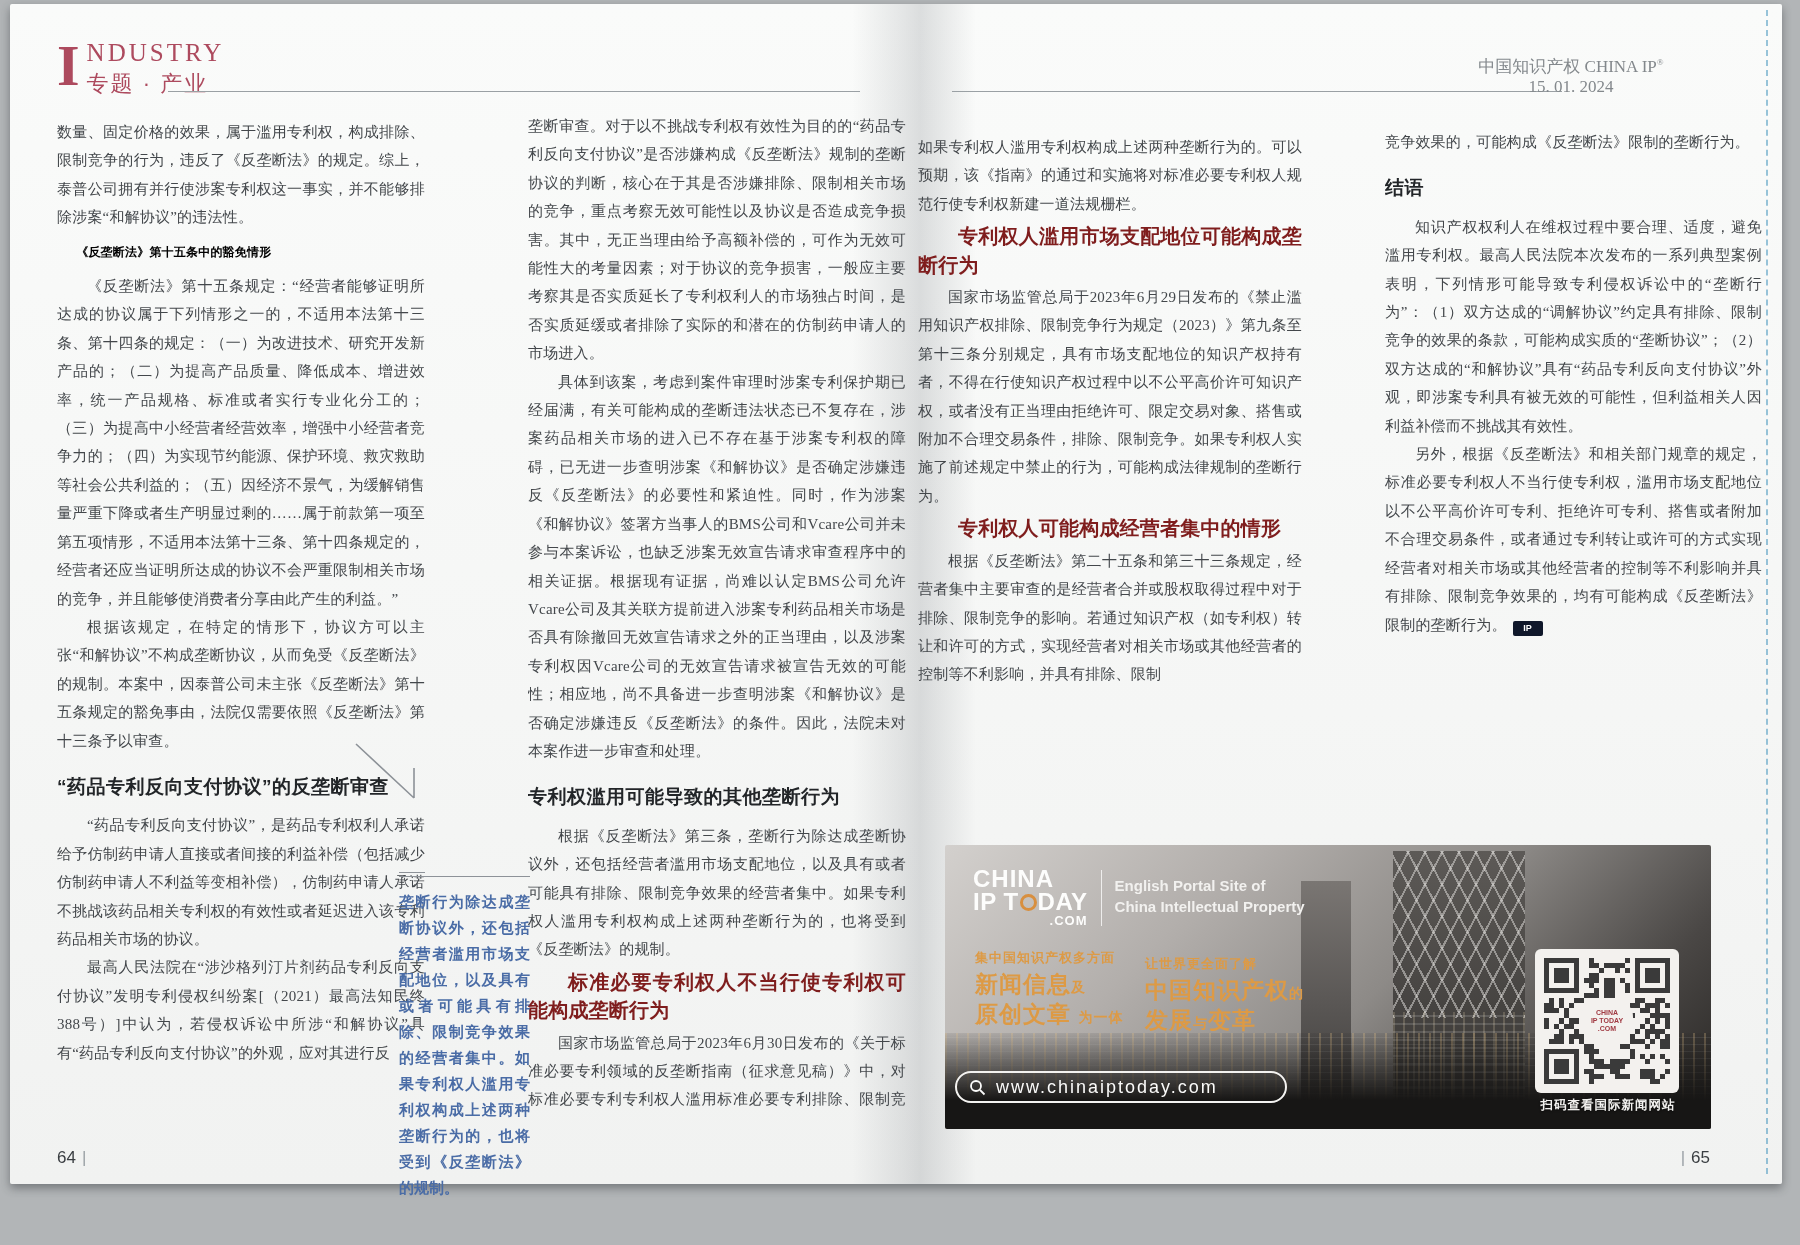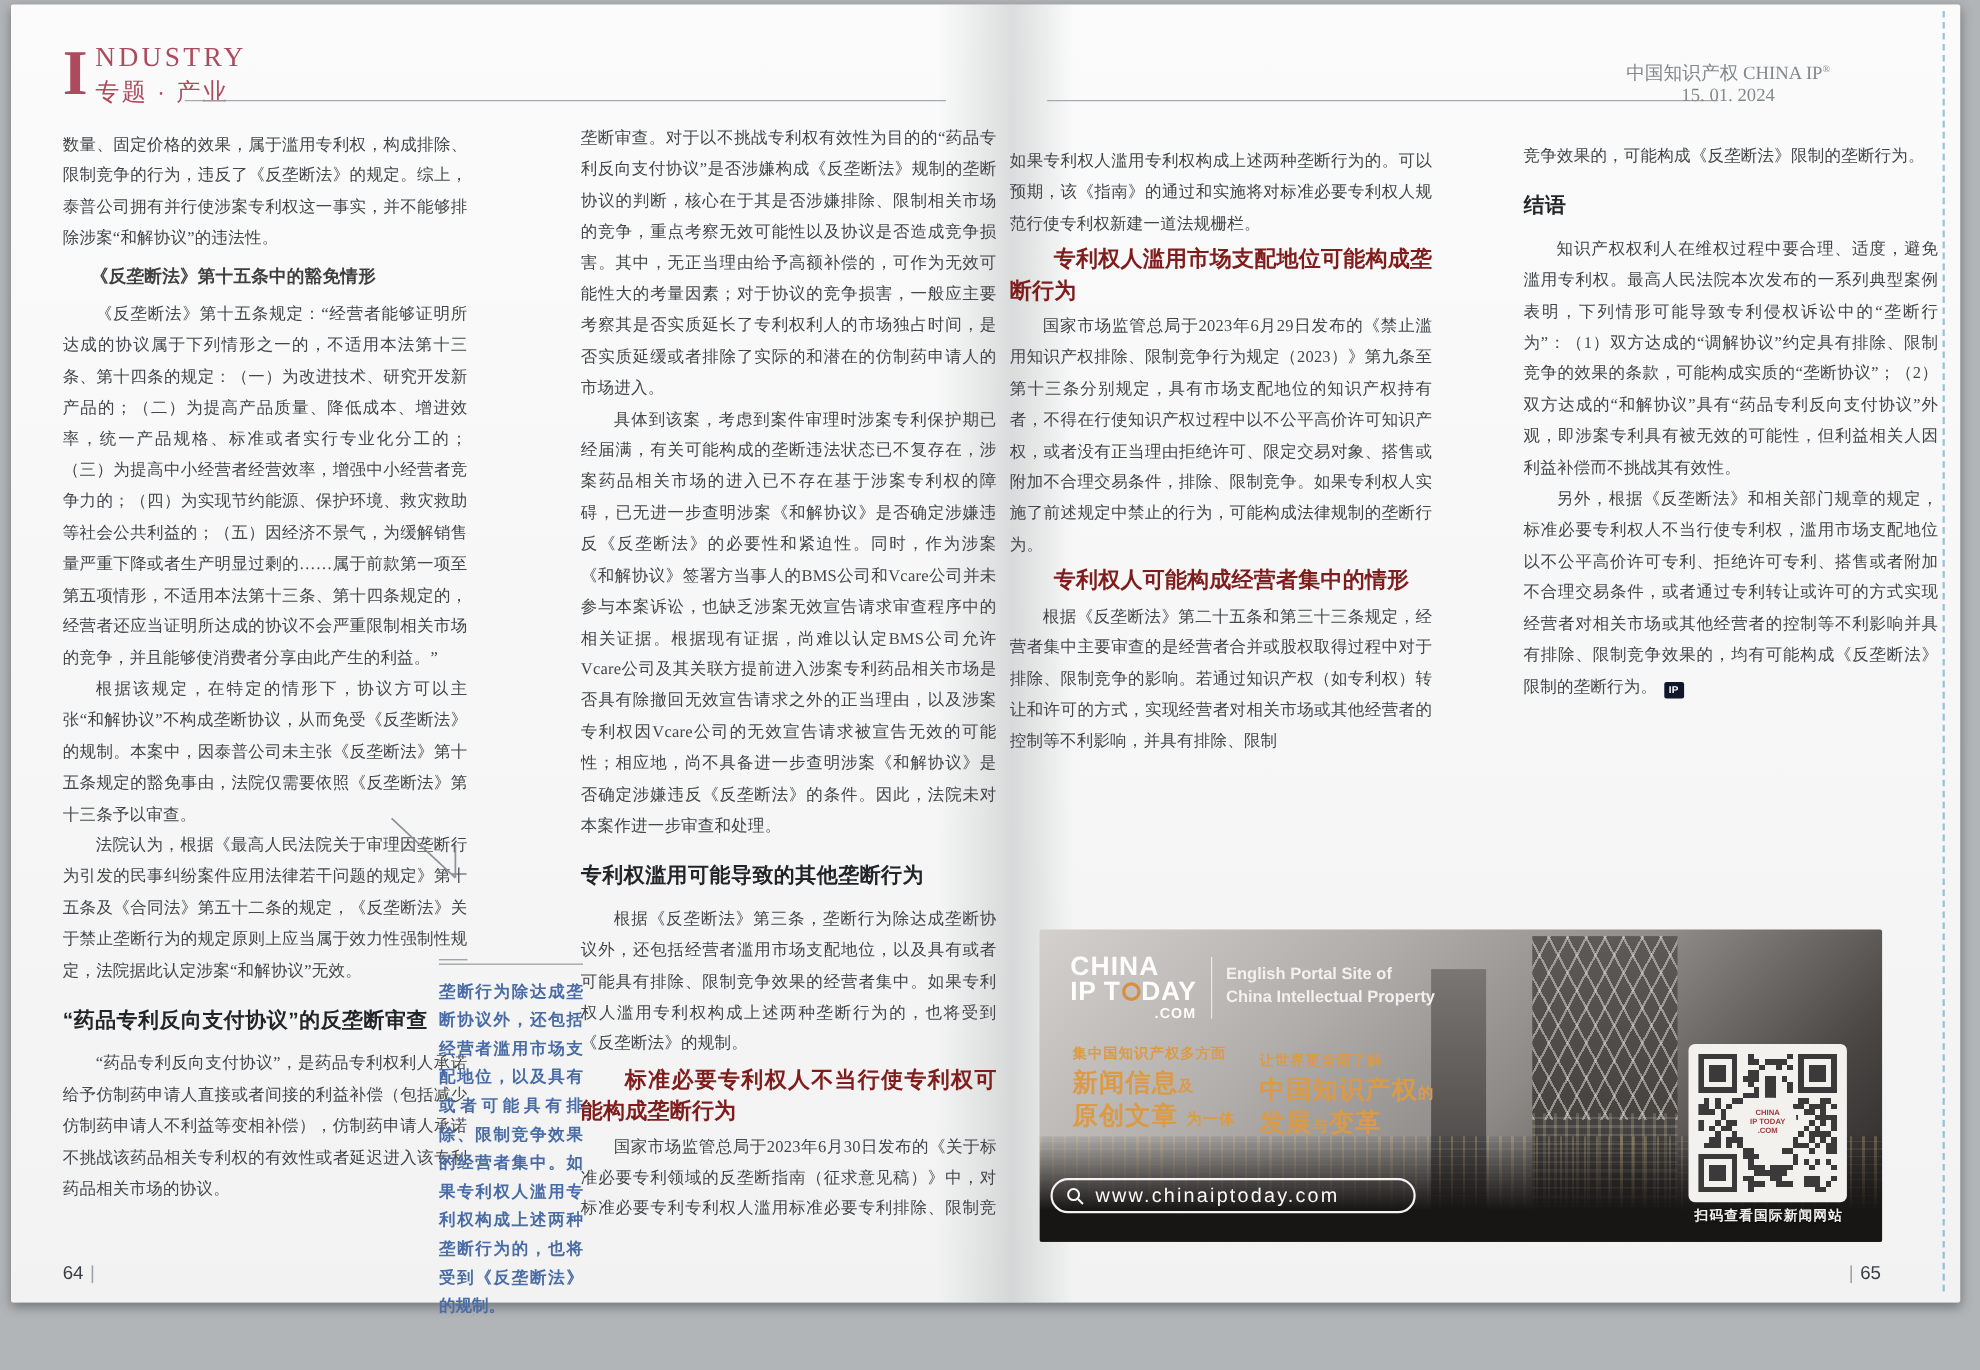--- a/index.html
+++ b/index.html
@@ -31,27 +31,27 @@
          line-height:28.4px; letter-spacing:.2px; }
   .col p { text-align:justify; }
   .body-p { text-indent:2em; }
   .cont { text-indent:0; }
   .col1 { left:57px;  top:118px; width:368px; height:978px; }
   .col2 { left:528px; top:112px; width:378px; height:996px; }
   .col3 { left:918px; top:133px; width:384px; height:560px; }
   .col4 { left:1385px; top:128px; width:377px; height:580px; }
 
   .h-indent { font-family:"Liberation Sans","DejaVu Sans",sans-serif; font-weight:bold;
-              font-size:16px; color:#404040; text-indent:1.6em; margin:6px 0 6px; }
+              font-size:12px; color:#000000; text-indent:1.6em; margin:6px 0 6px; }
   .sec-h { font-family:"Liberation Sans","DejaVu Sans",sans-serif; font-weight:bold;
            font-size:19px; color:#222528; letter-spacing:.5px; margin:18px 0 10px; }
   .sub-h { font-family:"Liberation Sans","DejaVu Sans",sans-serif; font-weight:bold;
            font-size:20px; color:#7f1d1d; text-indent:2em; margin:4px 0; text-align:justify; }
 
-  .endmark { display:inline-block; width:18px; height:15px; background:#0f172a; color:#fff;
+  .endmark { display:inline-block; width:30px; height:15px; background:#0f172a; color:#fff;
              font:bold 9px/15px "Liberation Sans",sans-serif; text-align:center; border-radius:2px;
              margin-left:6px; vertical-align:-1px; text-indent:0; }
 
   
   .pq-arrow { position:absolute; left:352px; top:740px; }
   .pullquote { position:absolute; left:399px; top:876px; width:131px; padding-top:12px;
                border-top:1px solid #8d9298;
                font-family:"Liberation Sans","DejaVu Sans",sans-serif; font-weight:bold;
                color:#4a6ca6; font-size:15px; line-height:26px; text-align:justify; }
   .pullquote::before { content:""; position:absolute; left:0; top:-5px; width:26px;
@@ -140,21 +140,20 @@
   <div class="hdr-right">
     <div><span>中国知识产权 CHINA IP</span><sup>®</sup></div>
     <div>15. 01. 2024</div>
   </div>
 
   <div class="col col1">
     <p class="body-p cont">数量、固定价格的效果，属于滥用专利权，构成排除、限制竞争的行为，违反了《反垄断法》的规定。综上，泰普公司拥有并行使涉案专利权这一事实，并不能够排除涉案“和解协议”的违法性。</p>
     <p class="h-indent">《反垄断法》第十五条中的豁免情形</p>
     <p class="body-p">《反垄断法》第十五条规定：“经营者能够证明所达成的协议属于下列情形之一的，不适用本法第十三条、第十四条的规定：（一）为改进技术、研究开发新产品的；（二）为提高产品质量、降低成本、增进效率，统一产品规格、标准或者实行专业化分工的；（三）为提高中小经营者经营效率，增强中小经营者竞争力的；（四）为实现节约能源、保护环境、救灾救助等社会公共利益的；（五）因经济不景气，为缓解销售量严重下降或者生产明显过剩的……属于前款第一项至第五项情形，不适用本法第十三条、第十四条规定的，经营者还应当证明所达成的协议不会严重限制相关市场的竞争，并且能够使消费者分享由此产生的利益。”</p>
     <p class="body-p">根据该规定，在特定的情形下，协议方可以主张“和解协议”不构成垄断协议，从而免受《反垄断法》的规制。本案中，因泰普公司未主张《反垄断法》第十五条规定的豁免事由，法院仅需要依照《反垄断法》第十三条予以审查。</p>
-    <p class="body-p">法院认为，根据《最高人民法院关于审理因垄断行为引发的民事纠纷案件应用法律若干问题的规定》第十五条及《合同法》第五十二条的规定，《反垄断法》关于禁止垄断行为的规定原则上应当属于效力性强制性规定，法院据此认定涉案“和解协议”无效。</p>
     <p class="sec-h">“药品专利反向支付协议”的反垄断审查</p>
     <p class="body-p">“药品专利反向支付协议”，是药品专利权利人承诺给予仿制药申请人直接或者间接的利益补偿（包括减少仿制药申请人不利益等变相补偿），仿制药申请人承诺不挑战该药品相关专利权的有效性或者延迟进入该专利药品相关市场的协议。</p>
     <p class="body-p">最高人民法院在“涉沙格列汀片剂药品专利反向支付协议”发明专利侵权纠纷案[（2021）最高法知民终388号）]中认为，若侵权诉讼中所涉“和解协议”具有“药品专利反向支付协议”的外观，应对其进行反</p>
   </div>
 
   <div class="col col2">
     <p class="body-p cont">垄断审查。对于以不挑战专利权有效性为目的的“药品专利反向支付协议”是否涉嫌构成《反垄断法》规制的垄断协议的判断，核心在于其是否涉嫌排除、限制相关市场的竞争，重点考察无效可能性以及协议是否造成竞争损害。其中，无正当理由给予高额补偿的，可作为无效可能性大的考量因素；对于协议的竞争损害，一般应主要考察其是否实质延长了专利权利人的市场独占时间，是否实质延缓或者排除了实际的和潜在的仿制药申请人的市场进入。</p>
     <p class="body-p">具体到该案，考虑到案件审理时涉案专利保护期已经届满，有关可能构成的垄断违法状态已不复存在，涉案药品相关市场的进入已不存在基于涉案专利权的障碍，已无进一步查明涉案《和解协议》是否确定涉嫌违反《反垄断法》的必要性和紧迫性。同时，作为涉案《和解协议》签署方当事人的BMS公司和Vcare公司并未参与本案诉讼，也缺乏涉案无效宣告请求审查程序中的相关证据。根据现有证据，尚难以认定BMS公司允许Vcare公司及其关联方提前进入涉案专利药品相关市场是否具有除撤回无效宣告请求之外的正当理由，以及涉案专利权因Vcare公司的无效宣告请求被宣告无效的可能性；相应地，尚不具备进一步查明涉案《和解协议》是否确定涉嫌违反《反垄断法》的条件。因此，法院未对本案作进一步审查和处理。</p>
     <p class="sec-h">专利权滥用可能导致的其他垄断行为</p>
     <p class="body-p">根据《反垄断法》第三条，垄断行为除达成垄断协议外，还包括经营者滥用市场支配地位，以及具有或者可能具有排除、限制竞争效果的经营者集中。如果专利权人滥用专利权构成上述两种垄断行为的，也将受到《反垄断法》的规制。</p>

